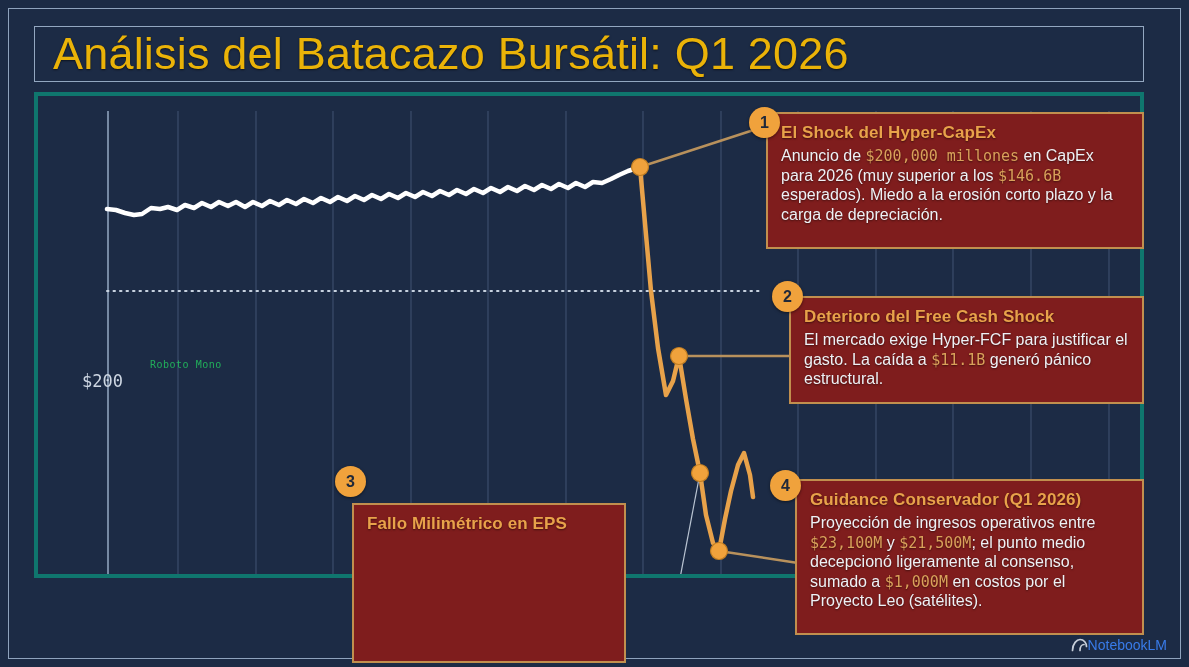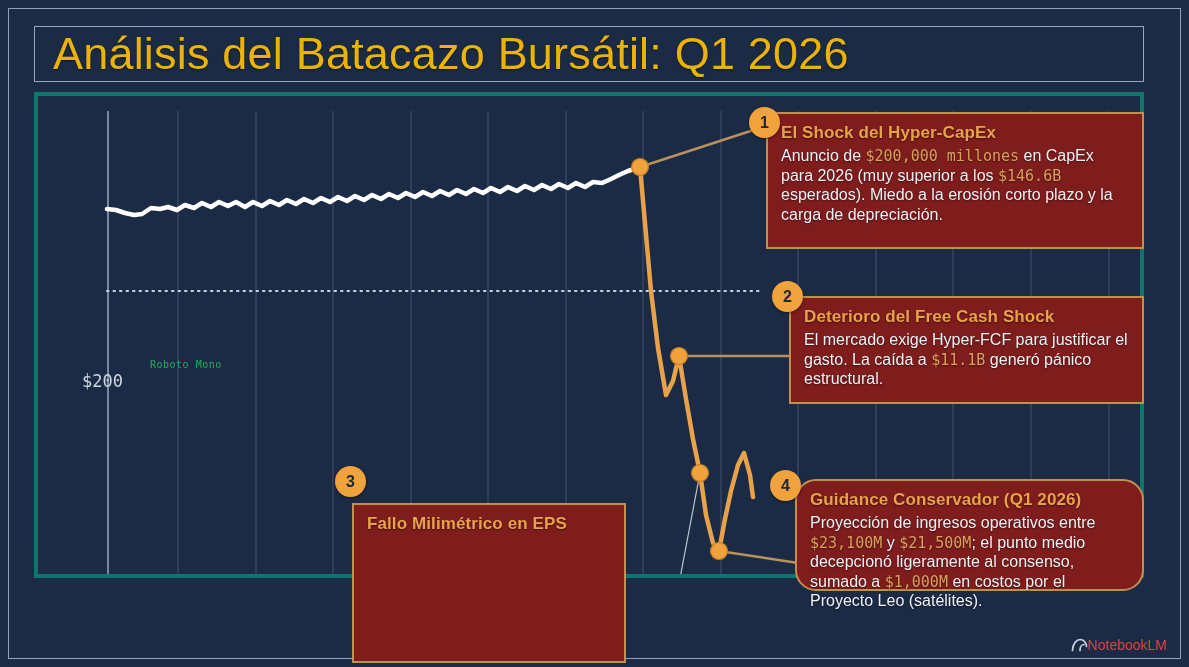--- a/index.html
+++ b/index.html
@@ -75,21 +75,21 @@
     background:#f0a23c;
     color:#20293a;font-size:16px;font-weight:700;
     display:flex;align-items:center;justify-content:center;
     box-shadow:0 1px 3px rgba(0,0,0,.5);
     z-index:5;
   }
   
   #watermark{
     position:absolute;right:22px;bottom:14px;
     display:flex;align-items:center;
-    color:#ef4444;font-size:14px;opacity:.92;text-align:right;
+    color:#3b82f6;font-size:14px;opacity:.92;text-align:right;
   }
   #watermark svg{display:block;}
 </style>
 </head>
 <body>
 
 <div id="root">
 
   <div id="outer-frame"></div>
 
@@ -152,21 +152,21 @@
     <h3>Deterioro del Free Cash Shock</h3>
     <p>El mercado exige Hyper-FCF para justificar el gasto. La caída a <span class="m">$11.1B</span> generó pánico estructural.</p>
   </div>
   <div class="badge" style="left:772px;top:281px;">2</div>
 
   <div class="anno" id="anno-3" style="left:352px;top:503px;width:274px;height:160px;">
     <h3>Fallo Milimétrico en EPS</h3>
   </div>
   <div class="badge" style="left:335px;top:466px;">3</div>
 
-  <div class="anno" id="anno-4" style="left:795px;top:479px;width:349px;height:112px;border-radius:21px;">
+  <div class="anno" id="anno-4" style="left:795px;top:479px;width:349px;height:156px;">
     <h3>Guidance Conservador (Q1 2026)</h3>
     <p>Proyección de ingresos operativos entre <span class="m">$23,100M</span> y <span class="m">$21,500M</span>; el punto medio decepcionó ligeramente al consenso, sumado a <span class="m">$1,000M</span> en costos por el Proyecto Leo (satélites).</p>
   </div>
   <div class="badge" style="left:770px;top:470px;">4</div>
 
   <div id="watermark">
     <span>
       <svg width="17" height="14" viewBox="0 0 17 14">
         <path d="M1.5 12.5 C1.5 5.5 6 1.5 9 1.5 C13 1.5 15.5 5 15.5 8.5" fill="none" stroke="#d6dde7" stroke-width="1.7" stroke-linecap="round"></path>
         <path d="M9 12.5 C9 8.5 11 6.5 13 6.5" fill="none" stroke="#d6dde7" stroke-width="1.7" stroke-linecap="round"></path>

